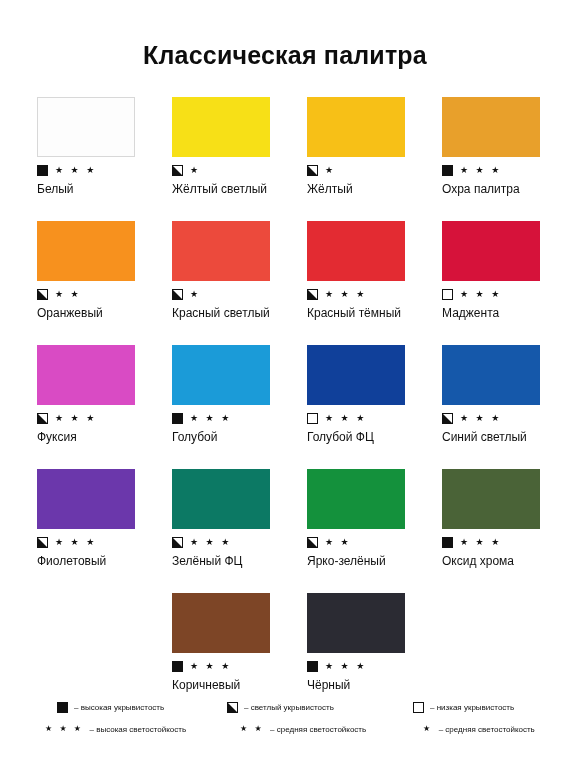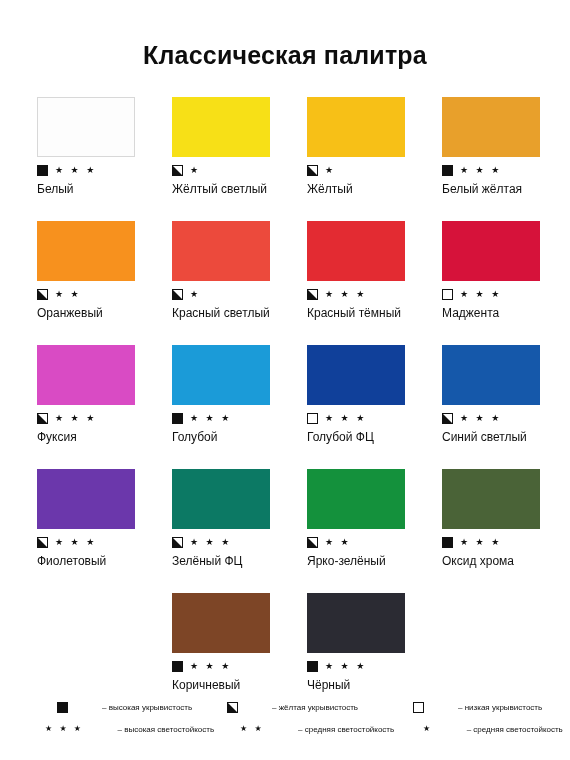--- a/index.html
+++ b/index.html
@@ -109,21 +109,20 @@
   }
   .legend-row {
     display: flex;
     height: 22px;
     align-items: center;
   }
   .legend-item {
     display: flex;
     align-items: center;
     box-sizing: border-box;
-    gap: 28px;
   }
   .legend-item.c1 { width: 195px; padding-left: 57px; }
   .legend-item.c2 { width: 195px; padding-left: 32px; }
   .legend-item.c3 { width: 180px; padding-left: 23px; }
 
   .legend-item.s1 { width: 195px; padding-left: 45px; }
   .legend-item.s2 { width: 195px; padding-left: 45px; }
   .legend-item.s3 { width: 180px; padding-left: 33px; }
 
   .legend-stars {
@@ -171,21 +170,21 @@
           <span class="stars">★</span>
         </div>
         <div class="name">Жёлтый</div>
       </div>
       <div class="cell">
         <div class="swatch" style="background: rgb(232, 160, 43);"></div>
         <div class="meta">
           <span class="opacity-box high"></span>
           <span class="stars">★ ★ ★</span>
         </div>
-        <div class="name">Белый жёлтая</div>
+        <div class="name">Охра палитра</div>
       </div>
     </div>
     <div class="row">
       <div class="cell">
         <div class="swatch" style="background: rgb(247, 145, 30);"></div>
         <div class="meta">
           <span class="opacity-box medium"></span>
           <span class="stars">★ ★</span>
         </div>
         <div class="name">Оранжевый</div>
@@ -306,21 +305,21 @@
   </div>
 
 <div class="legend">
   <div class="legend-row">
       <div class="legend-item c1">
         <span class="opacity-box high"></span>
         <span class="legend-text">– высокая укрывистость</span>
       </div>
       <div class="legend-item c2">
         <span class="opacity-box medium"></span>
-        <span class="legend-text">– жёлтая укрывистость</span>
+        <span class="legend-text">– светлый укрывистость</span>
       </div>
       <div class="legend-item c3">
         <span class="opacity-box low"></span>
         <span class="legend-text">– низкая укрывистость</span>
       </div>
     </div>
   <div class="legend-row">
       <div class="legend-item s1">
         <span class="legend-stars">★ ★ ★</span>
         <span class="legend-text">– высокая светостойкость</span>

